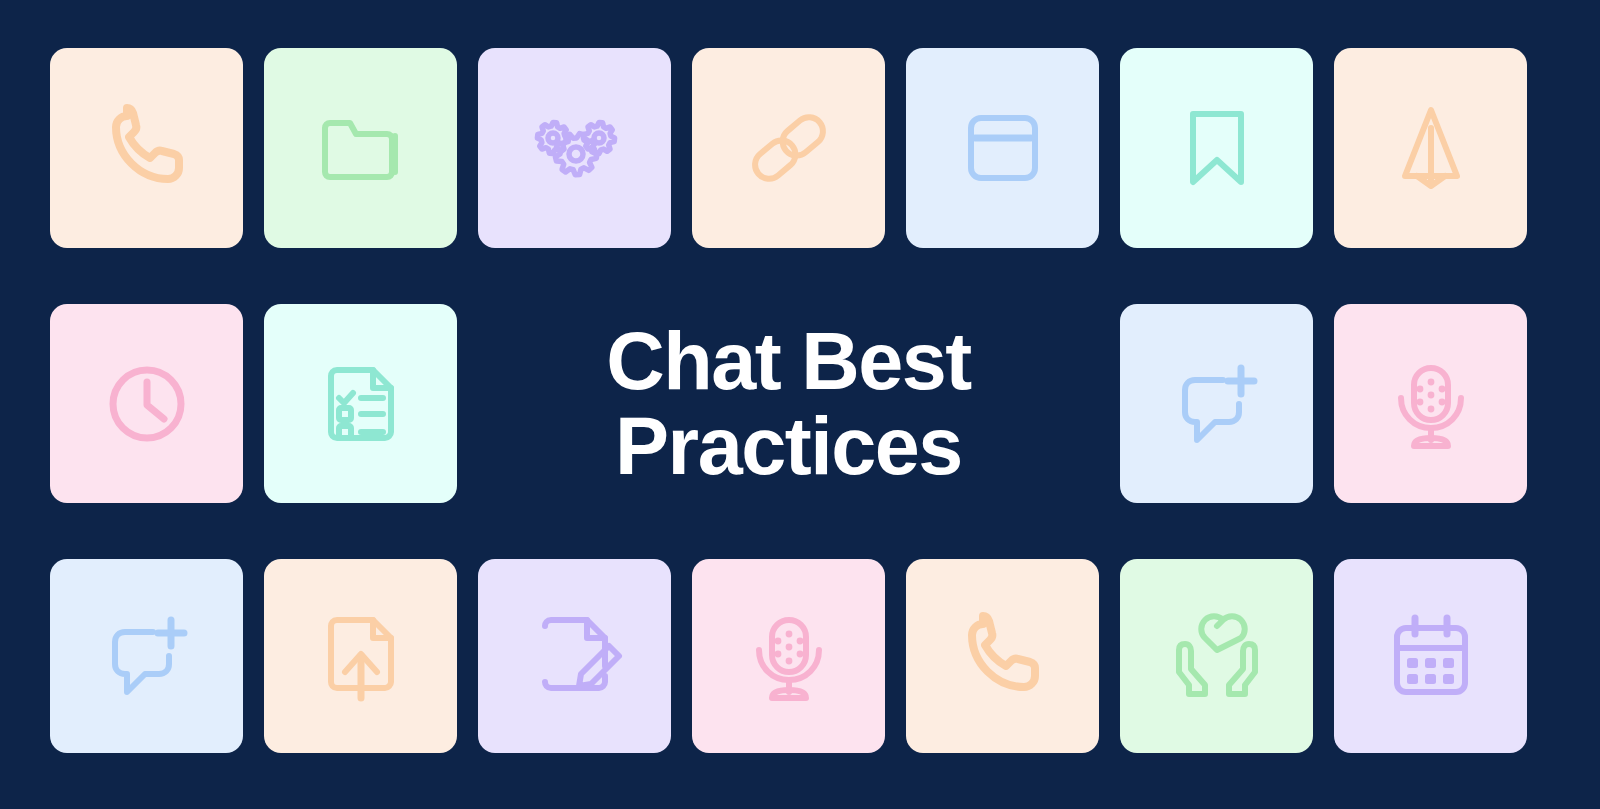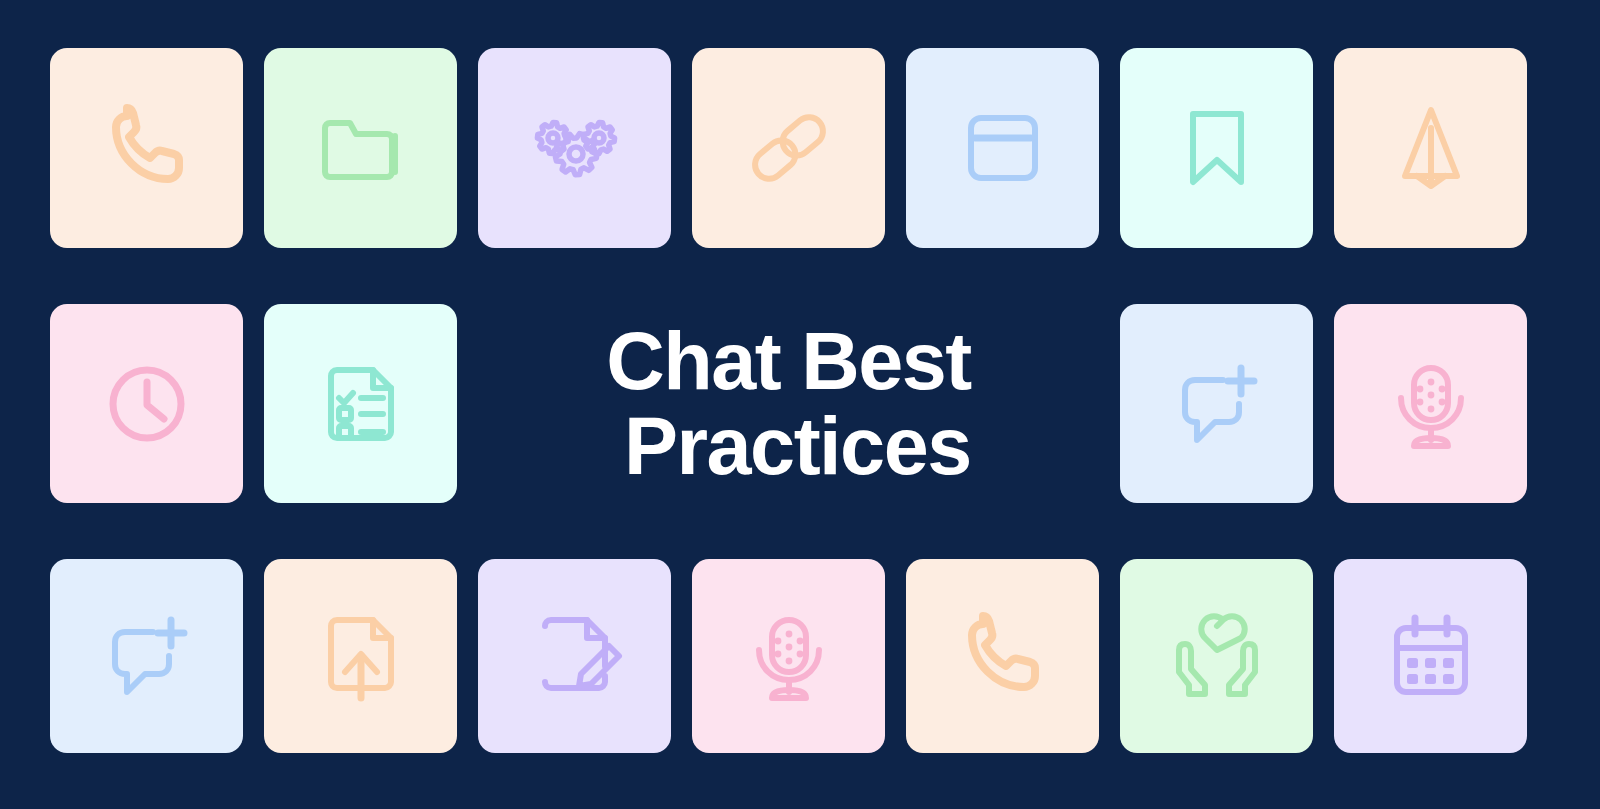--- a/index.html
+++ b/index.html
@@ -50,21 +50,21 @@
     justify-content: center;
     background: transparent;
   }
   .title {
     color: #ffffff;
     font-family: "Liberation Sans", sans-serif;
     font-weight: 700;
     font-size: 81px;
     line-height: 1.04;
     letter-spacing: -1.5px;
-    text-align: right;
+    text-align: center;
     white-space: pre-line;
     margin: 11px;
   }
 </style>
 </head>
 <body>
 
 <div id="board">
   <div class="grid" id="grid">
       <div class="tile" style="grid-area: 1 / 1; background: rgb(253, 237, 225);">

